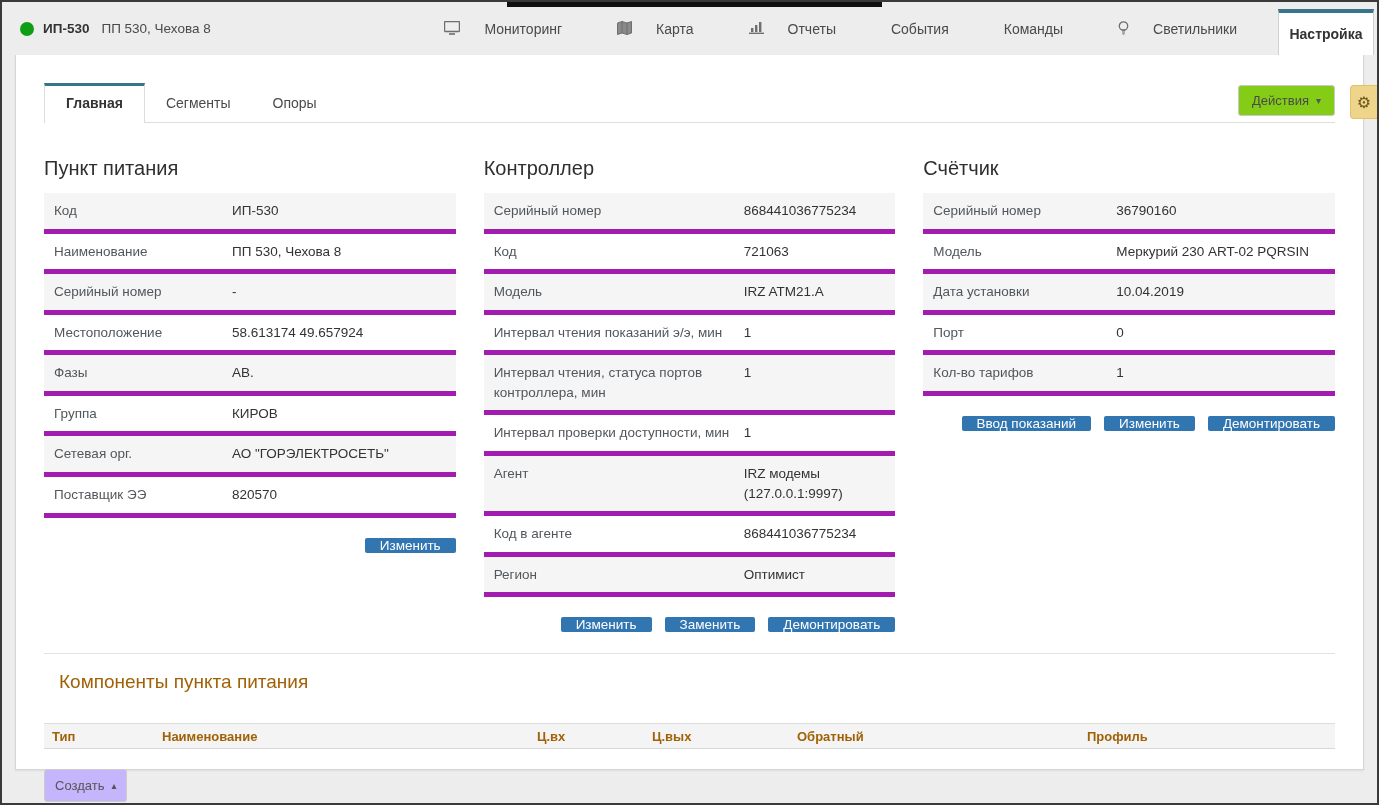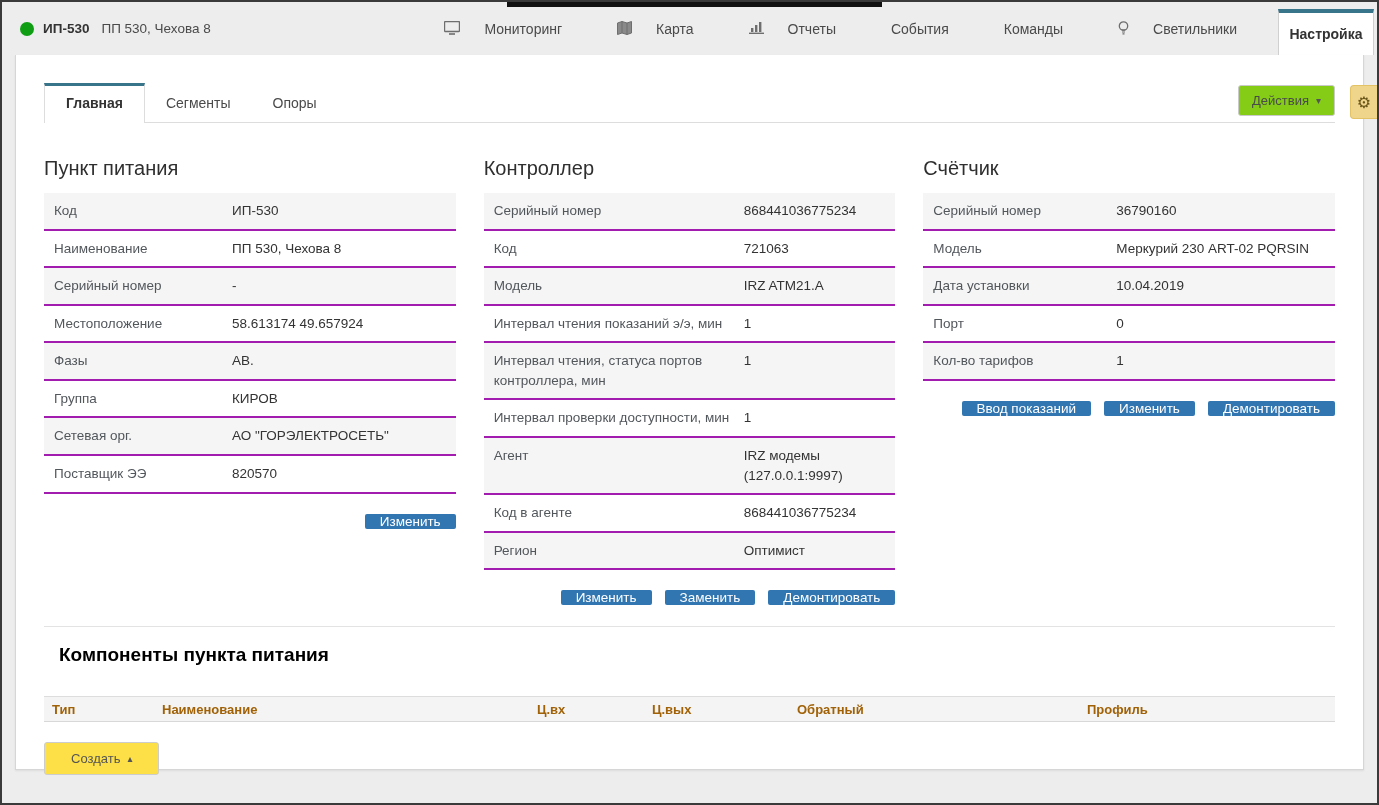--- a/index.html
+++ b/index.html
@@ -70,47 +70,47 @@
     font-size:13px; color:#4a4a4a; padding:7px 13px; cursor:pointer;
     display:flex; align-items:center; gap:7px;
   }
   .caret { font-size:10px; color:#555; }
   
   .columns { display:grid; grid-template-columns:1fr 1fr 1fr; gap:28px; margin-top:34px; }
   .section-title { font-size:20px; color:#2f2f2f; font-weight:400; margin-bottom:13px; }
   .rows { }
   .row {
     display:grid; padding:8px 10px; font-size:13.5px; line-height:1.45;
-    border-bottom:2px solid #a21caf;
+    border-bottom:5px solid #a21caf;
   }
   .row:nth-child(odd) { background:#f5f5f5; }
   .col-pp .row { grid-template-columns:178px 1fr; }
   .col-ctrl .row { grid-template-columns:250px 1fr; }
   .col-meter .row { grid-template-columns:183px 1fr; }
   .row-label { color:#52575c; padding-right:8px; }
   .row-value { color:#333; }
   .btn-row { display:flex; justify-content:flex-end; gap:13px; margin-top:20px; }
   .btn-primary {
     background:#3276b1; color:#fff; border:none; border-radius:2px;
     font-size:13.5px; padding:0 15px; cursor:pointer;
     font-family:"Liberation Sans", sans-serif;
   }
   
   .divider { border:none; border-top:1px solid #e3e3e3; margin-top:21px; }
-  .components-title { font-size:19px; color:#000000; font-weight:700; margin:17px 0 0 15px; }
+  .components-title { font-size:19px; color:#a16207; font-weight:400; margin:17px 0 0 15px; }
   .comp-table-header {
     margin-top:30px; height:26px;
     background:#f4f4f4; border-top:1px solid #ddd; border-bottom:1px solid #d8d8d8;
     display:grid; grid-template-columns:110px 375px 115px 145px 290px 1fr;
     align-items:center; font-size:13px; font-weight:bold; color:#a16207;
   }
   .comp-table-header > div { padding:0 8px; }
   .create-btn {
-    margin-top:20px; background:#fde047; border:1px solid #ccc; border-radius:3px;
-    font-size:13px; color:#555; padding:8px 26px; cursor:pointer;
+    margin-top:20px; background:#c4b5fd; border:1px solid #ccc; border-radius:3px;
+    font-size:13px; color:#555; padding:8px 10px; cursor:pointer;
     display:inline-flex; align-items:center; gap:7px;
     font-family:"Liberation Sans", sans-serif;
   }
 </style>
 </head>
 <body>
 
 <div class="viewport">
   <div class="top-shadow"></div>
 

